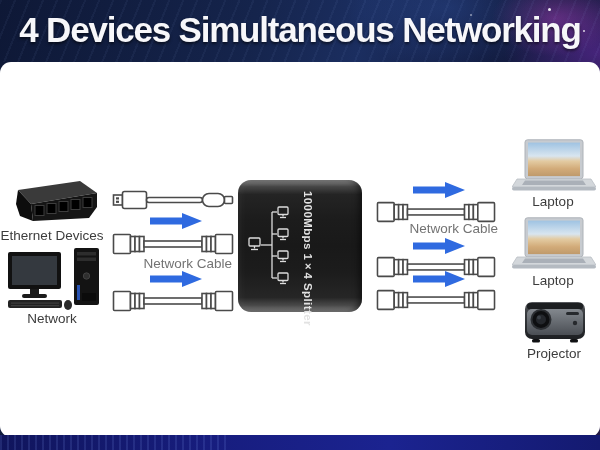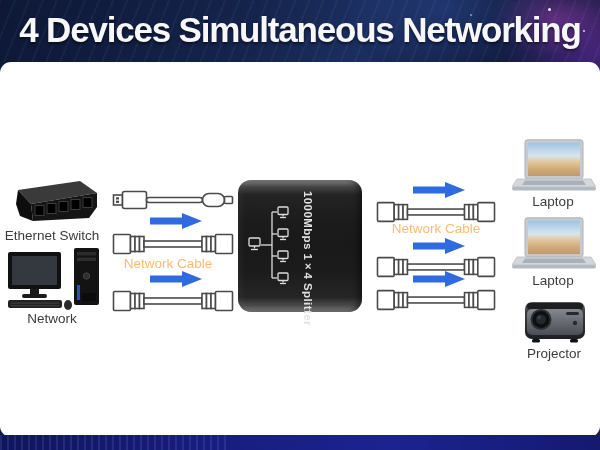--- a/index.html
+++ b/index.html
@@ -25,21 +25,21 @@
 
   .panel{position:absolute;left:0;top:62px;width:600px;height:375px;
     background:#ffffff;border-radius:11px;}
 
   .title{position:absolute;left:0;top:10px;width:600px;margin:0;text-align:center;
     font-size:35px;font-weight:bold;letter-spacing:-1.2px;color:#f7f7fa;white-space:nowrap;
     text-shadow:0 2px 3px rgba(0,0,0,0.55);}
 
   
   .lbl{position:absolute;font-size:13.5px;color:#3c3c3c;text-align:center;}
-  .lbl-muted{color:#fdba74;}
+  .lbl-muted{color:#737373;text-align:right;}
 
   
   .splitter{position:absolute;left:238px;top:180px;width:124px;height:132px;border-radius:13px;
     background:linear-gradient(180deg,#8f8f8f 0%,#474747 5%,#242424 11%,#1c1c1c 30%,#191919 50%,#1c1c1c 70%,#262626 89%,#4a4a4a 95%,#858585 100%);
     box-shadow:inset 3px 0 6px rgba(255,255,255,0.06), inset -3px 0 6px rgba(0,0,0,0.5);}
   .splitter-label{position:absolute;left:64px;top:11px;
     writing-mode:vertical-rl;font-size:11.5px;font-weight:bold;letter-spacing:0.4px;
     color:#e2e2e2;white-space:nowrap;}
 </style>
 </head>
@@ -63,21 +63,21 @@
     <polygon points="25,28 91,17 91,31 83,42 27,45" fill="#151515"></polygon>
     <polygon points="12,14 25,28 27,45 14,40 10,28" fill="#0d0d0d"></polygon>
     <g fill="#000" stroke="#3d3d3d" stroke-width="1">
       <rect x="29" y="29.5" width="9" height="10"></rect>
       <rect x="41" y="27.5" width="9" height="10"></rect>
       <rect x="53" y="25.5" width="9" height="10"></rect>
       <rect x="65" y="23.5" width="9" height="10"></rect>
       <rect x="77" y="21.5" width="9" height="10"></rect>
     </g>
   </svg>
-  <div class="lbl" style="left:0;top:228px;width:104px">Ethernet Switch</div>
+  <div class="lbl" style="left:0;top:228px;width:104px">Ethernet Devices</div>
 
   <svg class="abs" style="left:8px;top:247px" width="92" height="64" viewBox="0 0 92 64">
     <rect x="0" y="5" width="53" height="37" rx="2" fill="#111"></rect>
     <rect x="4" y="9" width="45" height="29" fill="#34393f"></rect>
     <rect x="22" y="42" width="9" height="5" fill="#1b1b1b"></rect>
     <rect x="14" y="47" width="25" height="4" rx="2" fill="#1b1b1b"></rect>
     <rect x="0" y="53" width="54" height="8" rx="2" fill="#222"></rect>
     <rect x="3" y="55.5" width="48" height="1.2" fill="#3c3c3c"></rect>
     <rect x="3" y="58" width="48" height="1.2" fill="#3c3c3c"></rect>
     <ellipse cx="60" cy="58" rx="4" ry="5" fill="#2b2b2b"></ellipse>

